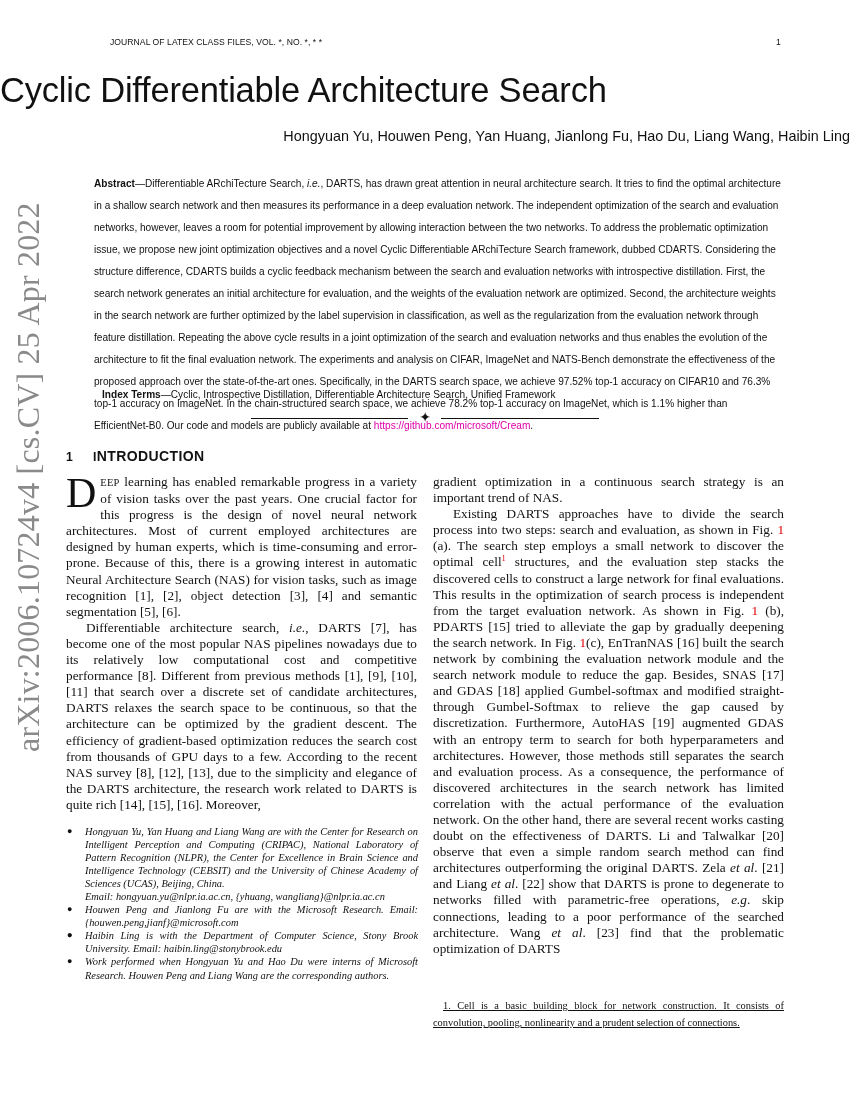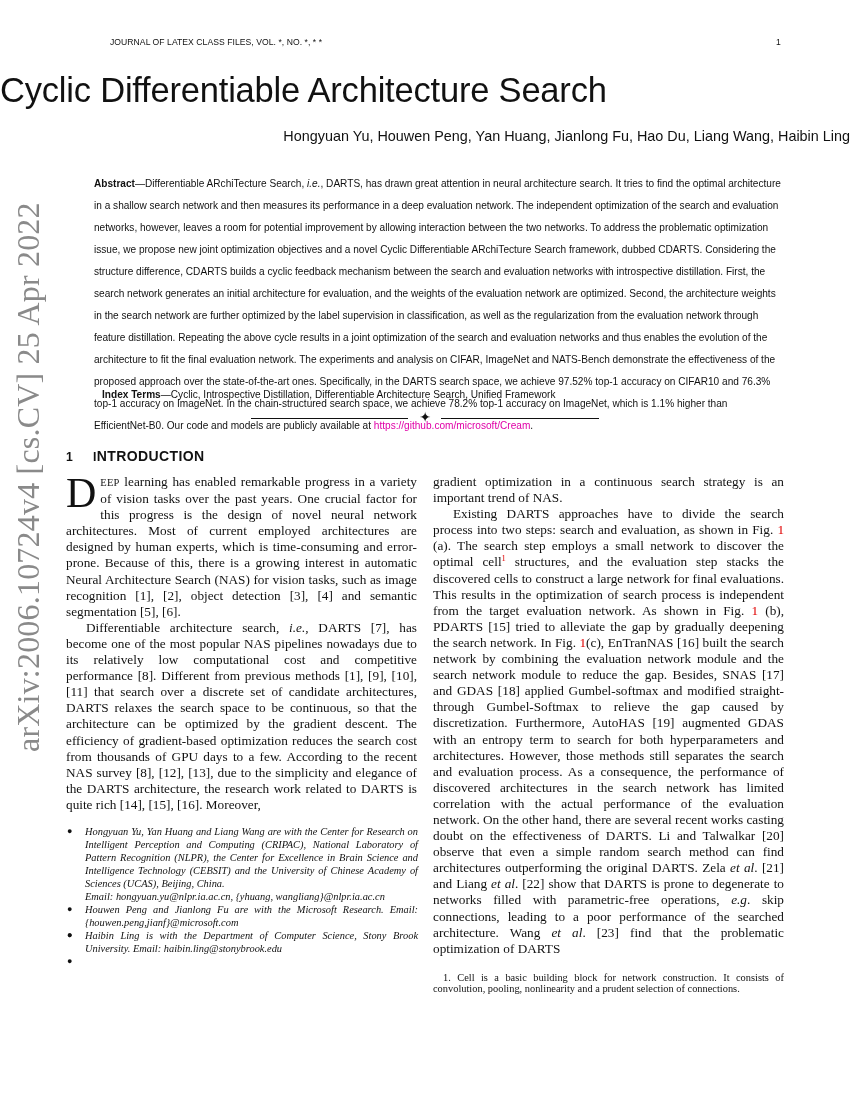--- a/index.html
+++ b/index.html
@@ -46,21 +46,21 @@
   .smallcaps-rest { font-size: 10.5px; letter-spacing: 0.2px; }
 
   .red { color: #e00000; }
   .sup { font-size: 8.5px; vertical-align: 5px; line-height: 0; }
 
   .affil { position: absolute; top: 825px; left: 66px; width: 352px; font-size: 10.4px; line-height: 13.05px; font-style: italic; }
   .affil ul { margin: 0; padding: 0; list-style: none; }
   .affil li { position: relative; padding-left: 19px; text-align: justify; }
   .affil li .bullet { position: absolute; left: 1px; top: 0; font-style: normal; font-size: 9px; }
 
-  .footnote { position: absolute; top: 972px; left: 433px; width: 351px; font-size: 10.4px; line-height: 11px; text-align: justify; }
+  .footnote { position: absolute; top: 997px; left: 433px; width: 351px; font-size: 10.4px; line-height: 17px; text-align: justify; text-decoration: underline; }
   .footnote .fn-first { text-indent: 10px; }
 </style>
 </head>
 <body>
 
 <div class="running-head sans">JOURNAL OF LATEX CLASS FILES, VOL. *, NO. *, * *</div>
 <div class="page-number sans">1</div>
 
 <div class="arxiv-stamp serif">arXiv:2006.10724v4  [cs.CV]  25 Apr 2022</div>
 
@@ -92,19 +92,19 @@
   <p>gradient optimization in a continuous search strategy is an important trend of NAS.</p>
   <p class="indent"><span>Existing DARTS approaches have to divide the search process into two steps: search and evaluation, as shown in Fig. </span><span class="red">1</span><span> (a). The search step employs a small network to discover the optimal cell</span><span class="red sup">1</span><span> structures, and the evaluation step stacks the discovered cells to construct a large network for final evaluations. This results in the optimization of search process is independent from the target evaluation network. As shown in Fig. </span><span class="red">1</span><span> (b), PDARTS [15] tried to alleviate the gap by gradually deepening the search network. In Fig. </span><span class="red">1</span><span>(c), EnTranNAS [16] built the search network by combining the evaluation network module and the search network module to reduce the gap. Besides, SNAS [17] and GDAS [18] applied Gumbel-softmax and modified straight-through Gumbel-Softmax to relieve the gap caused by discretization. Furthermore, AutoHAS [19] augmented GDAS with an entropy term to search for both hyperparameters and architectures. However, those methods still separates the search and evaluation process. As a consequence, the performance of discovered architectures in the search network has limited correlation with the actual performance of the evaluation network. On the other hand, there are several recent works casting doubt on the effectiveness of DARTS. Li and Talwalkar [20] observe that even a simple random search method can find architectures outperforming the original DARTS. Zela </span><i>et al</i><span>. [21] and Liang </span><i>et al</i><span>. [22] show that DARTS is prone to degenerate to networks filled with parametric-free operations, </span><i>e.g</i><span>. skip connections, leading to a poor performance of the searched architecture. Wang </span><i>et al</i><span>. [23] find that the problematic optimization of DARTS</span></p>
 </div>
 
 <div class="affil serif">
   <ul>
     <li><span class="bullet">●</span><span>Hongyuan Yu, Yan Huang and Liang Wang are with the Center for Research on Intelligent Perception and Computing (CRIPAC), National Laboratory of Pattern Recognition (NLPR), the Center for Excellence in Brain Science and Intelligence Technology (CEBSIT) and the University of Chinese Academy of Sciences (UCAS), Beijing, China.</span><br><span>Email: hongyuan.yu@nlpr.ia.ac.cn, {yhuang, wangliang}@nlpr.ia.ac.cn</span></li>
     <li><span class="bullet">●</span><span>Houwen Peng and Jianlong Fu are with the Microsoft Research. Email: {houwen.peng,jianf}@microsoft.com</span></li>
     <li><span class="bullet">●</span></li>
     <li><span class="bullet">●</span><span>Haibin Ling is with the Department of Computer Science, Stony Brook University. Email: haibin.ling@stonybrook.edu</span></li>
-    <li><span class="bullet">●</span></li>
+    <li><span class="bullet">●</span><span>Work performed when Hongyuan Yu and Hao Du were interns of Microsoft Research. Houwen Peng and Liang Wang are the corresponding authors.</span></li>
   </ul>
 </div>
 
 <div class="footnote serif">
     <div class="fn-first">1. Cell is a basic building block for network construction. It consists of convolution, pooling, nonlinearity and a prudent selection of connections.</div>
   </div>
 
 </body></html>

